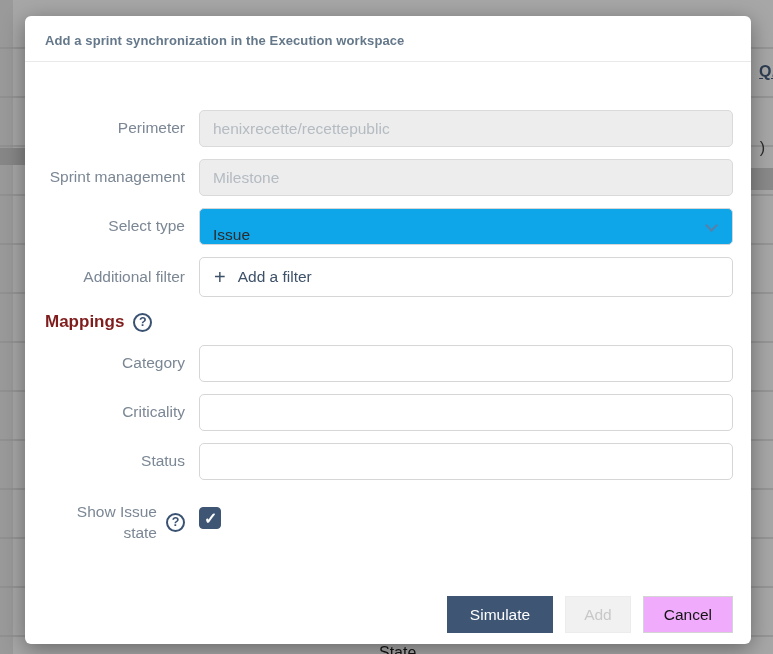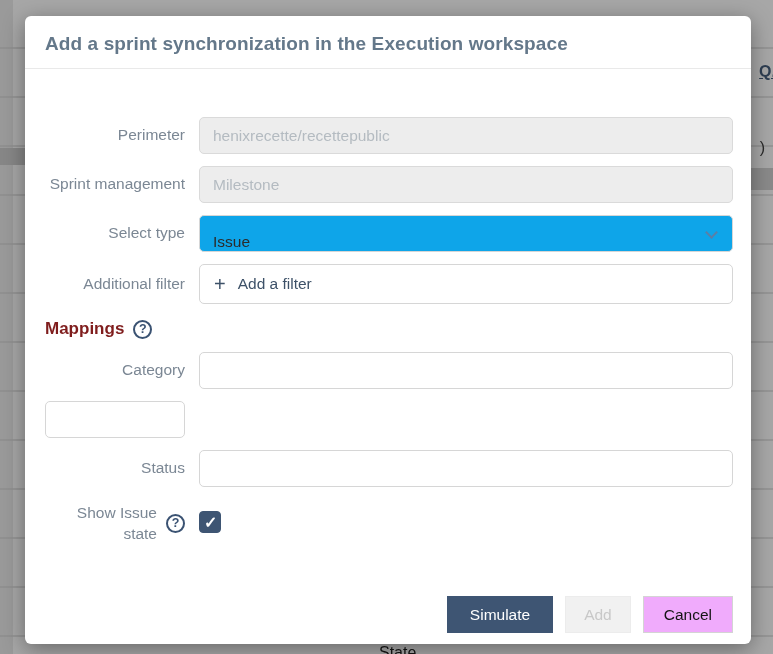--- a/index.html
+++ b/index.html
@@ -39,21 +39,21 @@
   .modal {
     position: absolute; left: 25px; top: 16px;
     width: 726px; height: 628px;
     background: #ffffff;
     border-radius: 6px;
     box-shadow: 0 5px 22px rgba(0,0,0,.38);
     display: flex; flex-direction: column;
   }
   .modal-header { padding: 17px 20px 13px 20px; border-bottom: 1px solid #e9e9e9; }
   .modal-title {
-    color: #64788a; font-size: 19px; font-weight: 700; letter-spacing: .1px;
+    color: #64788a; font-size: 13px; font-weight: 700; letter-spacing: .1px;
   }
   .modal-body { padding: 36px 18px 0 20px; flex: 1; }
 
   .form-row {
     display: grid; grid-template-columns: 140px 1fr; column-gap: 14px;
     align-items: center; margin-bottom: 12px;
   }
   .form-label {
     color: #7b8794; font-size: 15.5px; text-align: right; line-height: 1.35;
   }
@@ -100,21 +100,21 @@
   .help-icon {
     width: 19px; height: 19px; border: 2px solid #3a5272; border-radius: 50%;
     color: #3a5272; font-size: 12.5px; font-weight: 700;
     display: inline-flex; align-items: center; justify-content: center;
     flex: 0 0 auto; cursor: pointer; background: #fff;
   }
 
   
   .row-show-state { align-items: center; margin-top: 16px; }
   .label-with-help {
-    display: flex; justify-content: flex-end; align-items: center; gap: 9px;
+    display: flex; justify-content: flex-end; align-items: center; gap: 9px; margin-top: 6px;
   }
   .label-with-help .wrap-label { max-width: 92px; }
   .checkbox {
     appearance: none; -webkit-appearance: none;
     width: 22px; height: 22px; border-radius: 4px;
     border: 1px solid #3e5573; background: #fff;
     cursor: pointer; position: relative; margin: 0;
   }
   .checkbox:checked { background: #3e5573; }
   .checkbox:checked::after {
@@ -188,20 +188,21 @@
       <span class="section-heading-text">Mappings</span>
       <span class="help-icon">?</span>
     </div>
 
     <div class="form-row">
       <label class="form-label">Category</label>
       <input class="text-input" type="text" value="" style="">
     </div>
 
     <div class="form-row">
+      <label class="form-label">Criticality</label>
       <input class="text-input" type="text" value="" style="">
     </div>
 
     <div class="form-row">
       <label class="form-label">Status</label>
       <input class="text-input" type="text" value="" style="">
     </div>
 
     <div class="form-row row-show-state">
       <div class="form-label label-with-help">

